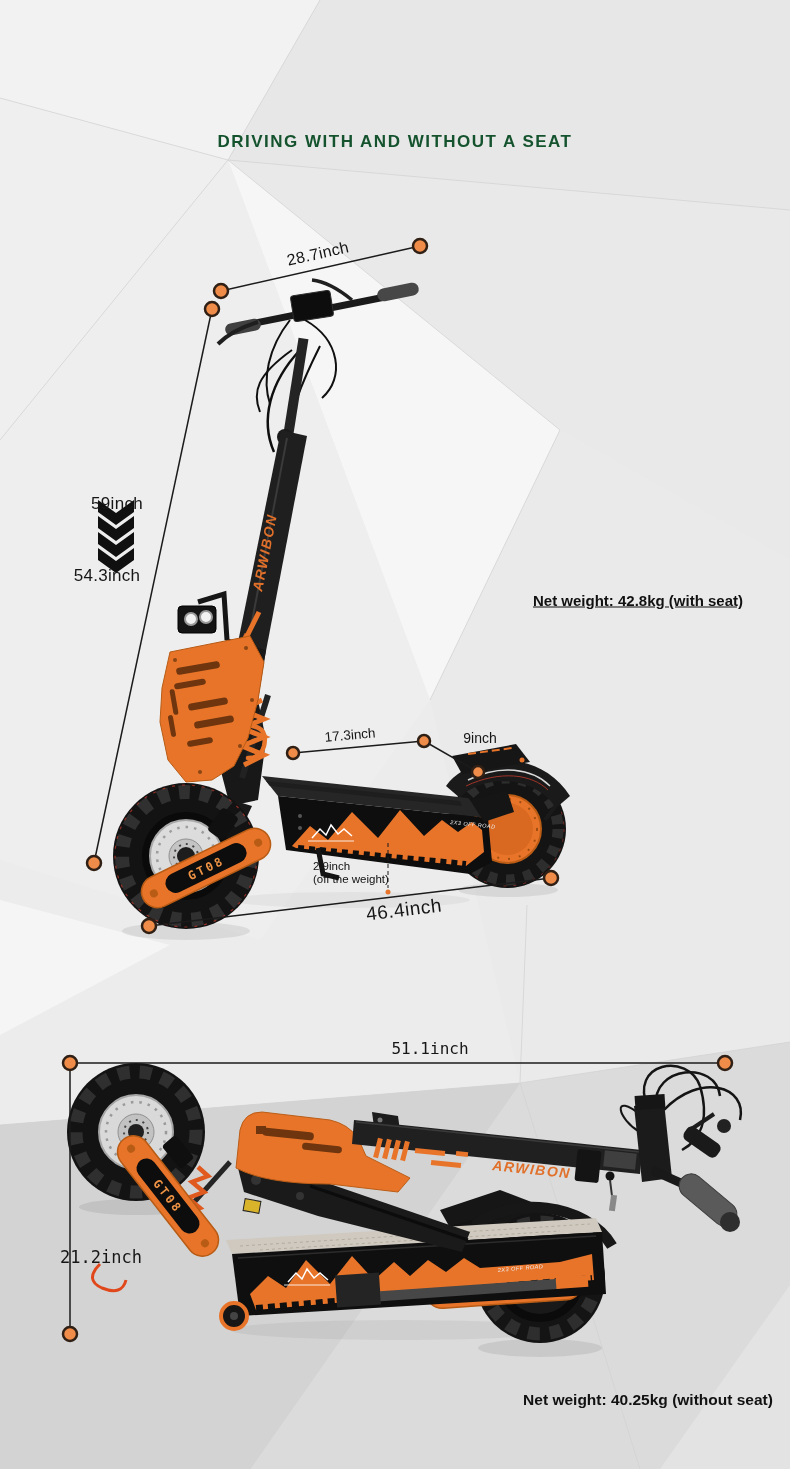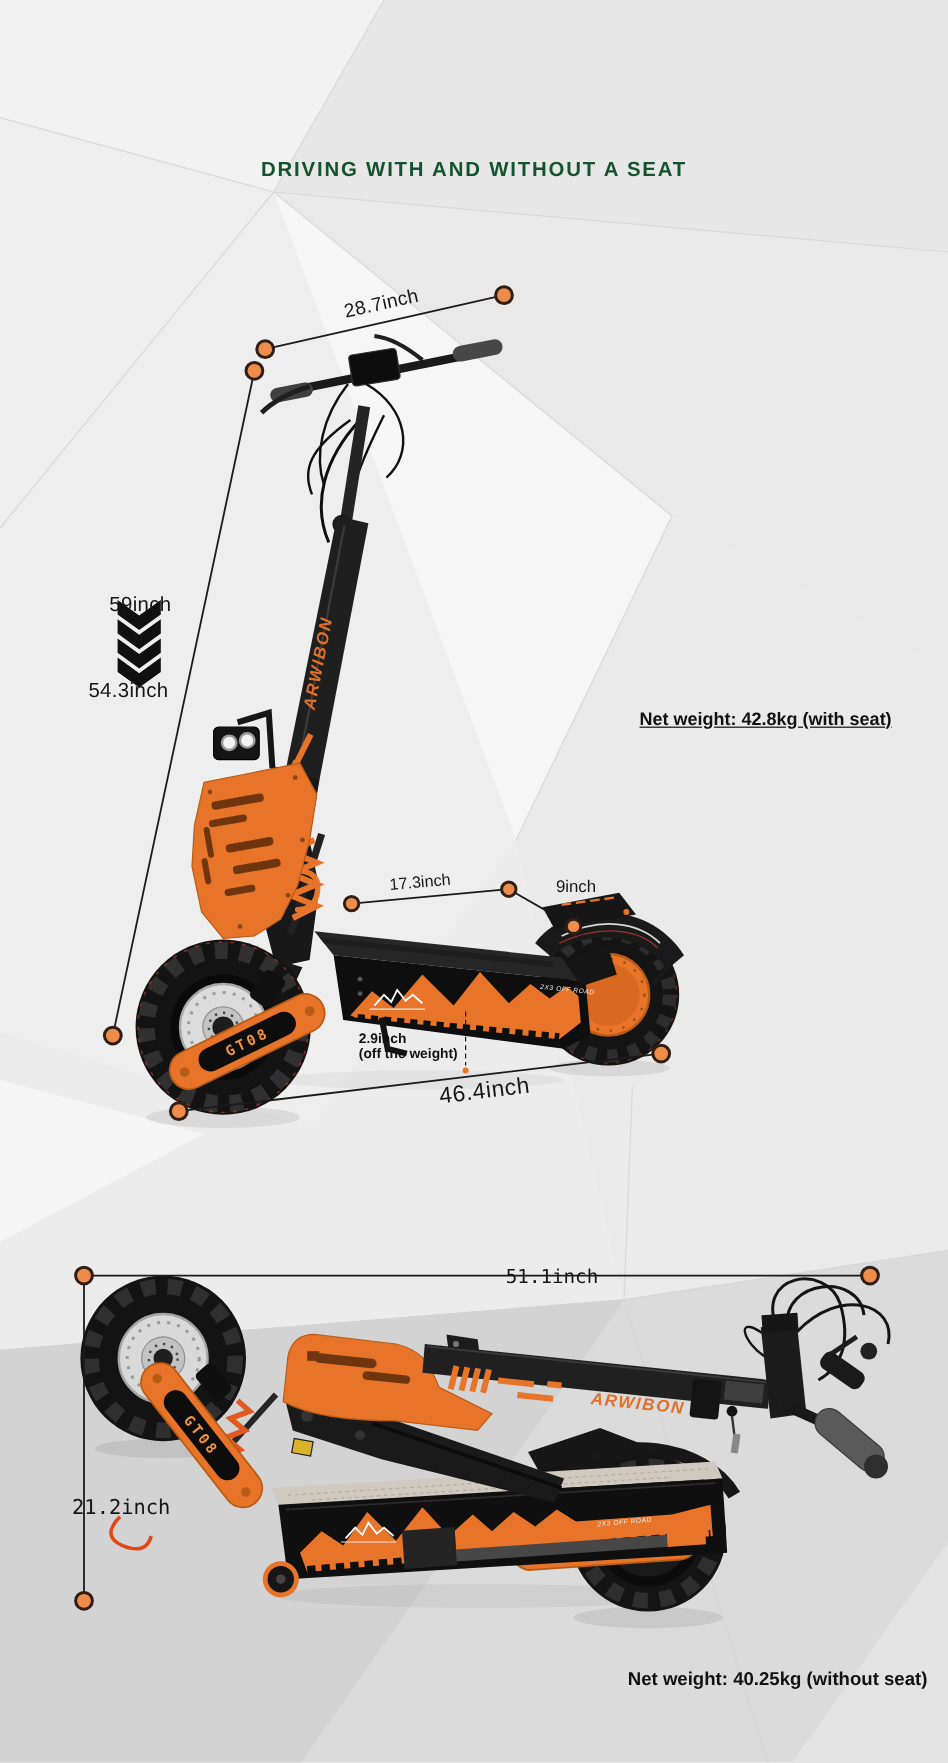--- a/index.html
+++ b/index.html
@@ -10,21 +10,21 @@
   .title-wrap{position:absolute;left:0;right:0;top:54px;text-align:center;}
   .title-txt{display:inline-block;font-size:53px;font-weight:bold;color:#F49A58;
              letter-spacing:3px;transform:scale(.96,1.18);-webkit-text-stroke:2.4px #F49A58;}
   .subtitle{position:absolute;left:0;right:0;top:132px;text-align:center;font-size:17px;
             font-weight:bold;letter-spacing:1.5px;color:#14532d;}
   .dim{font-size:16px;letter-spacing:.3px;}
   .dim-sm{font-size:13.5px;}
   .dim-lg{font-size:19px;letter-spacing:.5px;}
   .dim-mono{font-family:"DejaVu Sans Mono",monospace;font-size:16px;}
   .netw{font-size:15px;font-weight:bold;color:#111;}
-  .clearance{position:absolute;left:299px;top:860px;font-size:11.5px;font-weight:bold;
+  .clearance{position:absolute;left:313px;top:860px;font-size:11.5px;font-weight:normal;
              line-height:13px;color:#111;}
 </style>
 </head>
 <body>
 
 <div class="stage">
 
 <svg width="790" height="1469" viewBox="0 0 790 1469">
 
   <g>
@@ -368,19 +368,19 @@
 
 <div class="lbl" style="left:480px;top:738px;font-size:14px;">9inch</div>
 
 <div class="clearance">
   <div>2.9inch</div>
   <div>(off the weight)</div>
 </div>
 
 <div class="lbl dim-lg" style="left:404px;top:910px;transform:translate(-50%,-50%) rotate(-7deg);">46.4inch</div>
 
-<div class="lbl dim-mono" style="left:460px;top:1048px;margin-top:16px;">51.1inch</div>
+<div class="lbl dim-mono" style="left:430px;top:1048px;">51.1inch</div>
 
 <div class="lbl dim-mono" style="left:101px;top:1257px;font-size:17px;">21.2inch</div>
 
 <div class="lbl netw" style="left:648px;top:1400px;font-size:15.5px;">Net weight: 40.25kg (without seat)</div>
 
 </div>
 
 </body></html>

